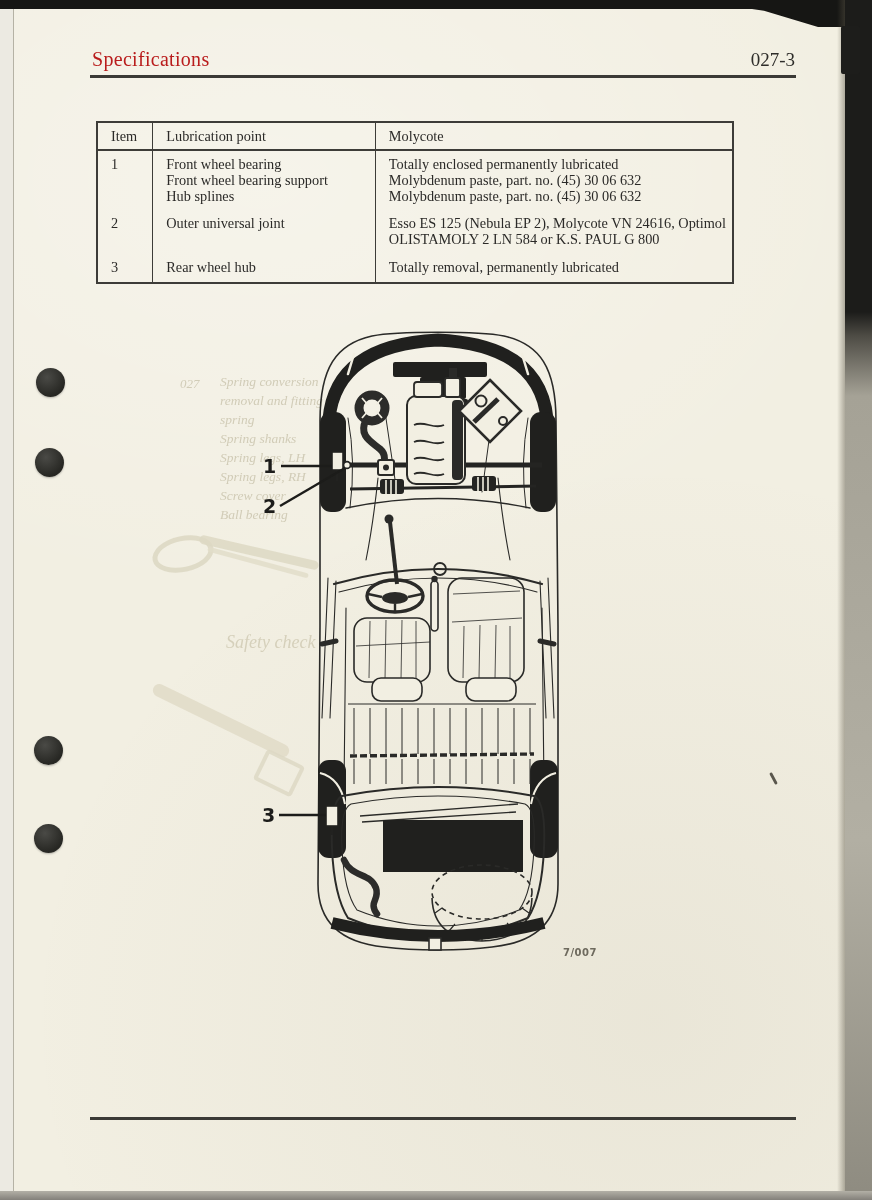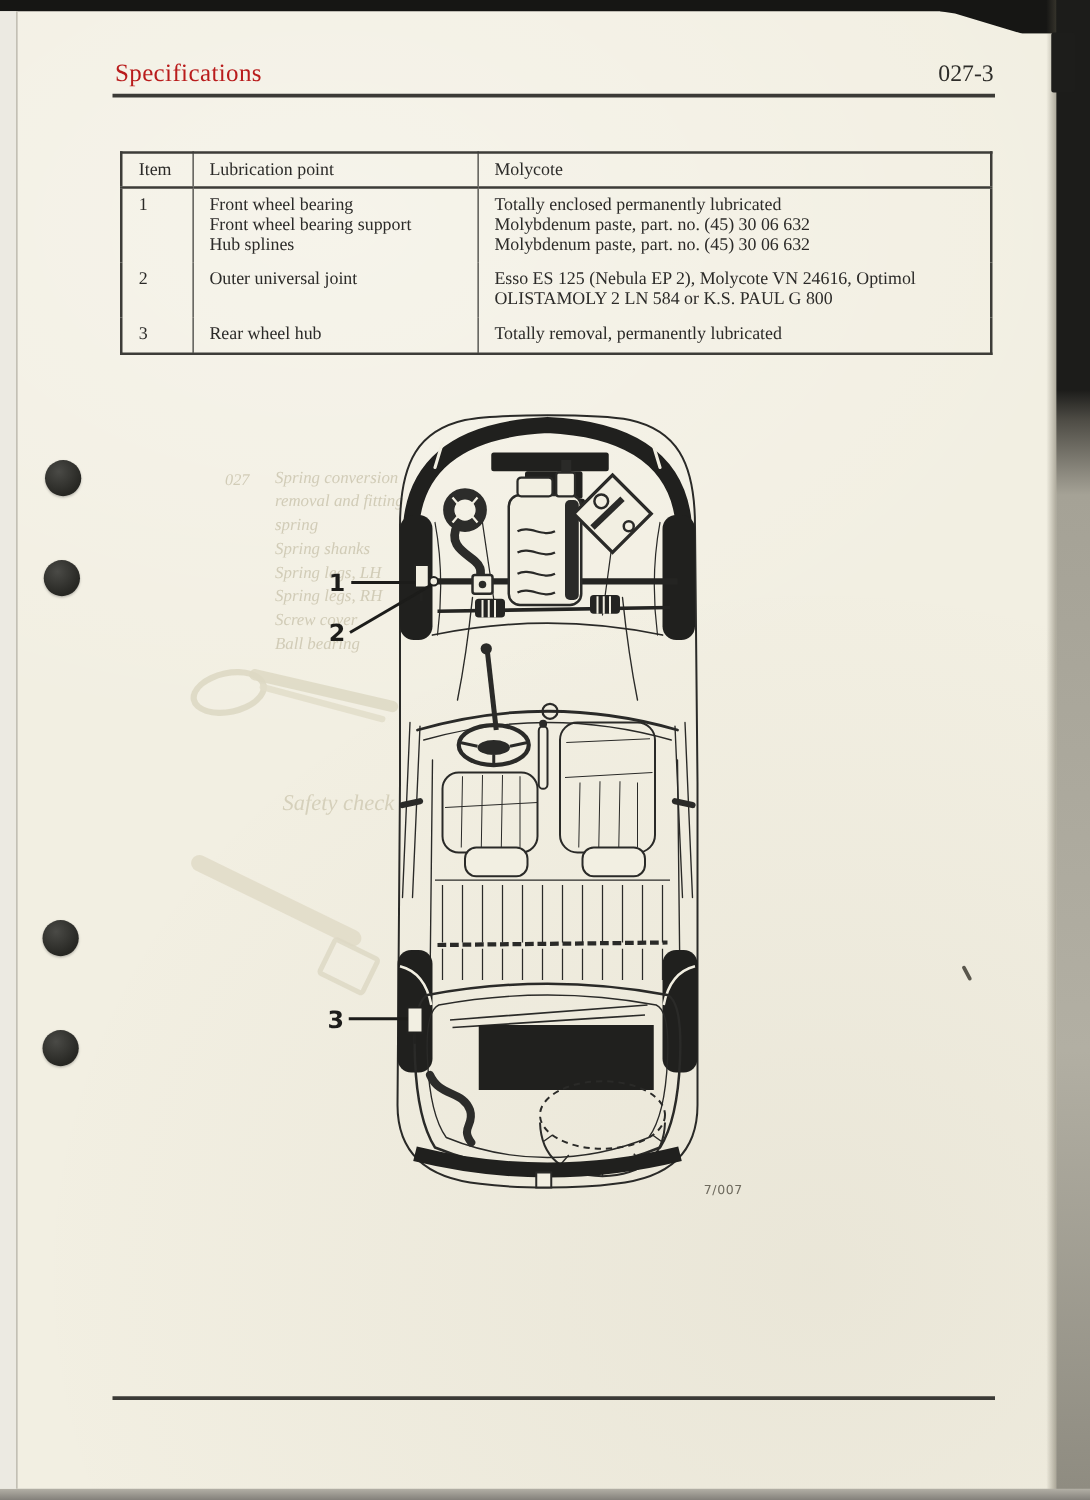--- a/index.html
+++ b/index.html
@@ -30,21 +30,21 @@
     background:radial-gradient(circle at 38% 32%, #4a4a46, #272723 70%);
     box-shadow:0 1px 2px rgba(0,0,0,.25);}
 
   
   .page-title{left:92px;top:48px;font-size:20px;letter-spacing:.3px;color:#b91c1c;}
   .page-number{top:49px;right:77px;font-size:19px;color:#2e2d2a;}
   .header-rule{left:90px;top:75px;width:706px;height:3px;background:#3b3a36;}
   .footer-rule{left:90px;top:1117px;width:706px;height:2.5px;background:#3b3a36;}
 
   
-  .spec-table{position:absolute;left:96px;top:121px;width:698px;
+  .spec-table{position:absolute;left:96px;top:121px;width:638px;
     border-collapse:collapse;font-size:14.3px;color:#2b2a28;}
   .spec-table,.spec-table th,.spec-table td{border:0 solid #3d3c38;}
   .spec-table{border:2px solid #3d3c38;}
   .spec-table th{border-bottom:2px solid #3d3c38;font-weight:normal;text-align:left;
     padding:4px 6px 4px 13px;height:18px;}
   .spec-table td{vertical-align:top;padding:6px 6px 6px 13px;line-height:15.8px;}
   .spec-table th+th,.spec-table td+td{border-left:1.6px solid #3d3c38;}
   .col-item{width:57px;} .col-point{width:228px;}
   .cell-line{white-space:nowrap;}
 
@@ -57,21 +57,21 @@
   .g-ring{left:152px;top:536px;width:52px;height:26px;border:5px solid #dcd7c2;border-radius:50%;transform:rotate(-12deg);}
   .g-bar1{left:198px;top:548px;width:122px;height:9px;background:#ddd8c3;border-radius:5px;transform:rotate(13deg);}
   .g-bar2{left:206px;top:560px;width:104px;height:5px;background:#e2ddc9;border-radius:3px;transform:rotate(15deg);}
   .g-bar3{left:146px;top:714px;width:150px;height:13px;background:#e0dbc7;border-radius:7px;transform:rotate(26deg);}
   .g-block{left:258px;top:756px;width:34px;height:26px;border:4px solid #ddd8c4;border-radius:4px;transform:rotate(26deg);background:transparent;}
   .stray-mark{left:772px;top:772px;width:3px;height:13px;background:#5a574d;border-radius:2px;transform:rotate(-28deg);}
 
   
   .figure-svg{left:250px;top:326px;width:330px;height:640px;}
   .figure-number{left:563px;top:947px;font-family:"DejaVu Sans",sans-serif;
-    font-size:10px;letter-spacing:.5px;color:#6e6a5e;}
+    font-size:10px;letter-spacing:.5px;color:#6e6a5e;font-weight:bold;}
   .callout-text{font-family:"DejaVu Sans","Liberation Sans",sans-serif;font-weight:bold;font-size:19px;fill:#1c1c1a;}
 </style>
 </head>
 <body>
 
 <div class="abs scan-top"></div>
 <div class="abs scan-top-corner"></div>
 <div class="abs scan-right"></div>
 <div class="abs page-edge-right"></div>
 <div class="abs scan-bottom"></div>

